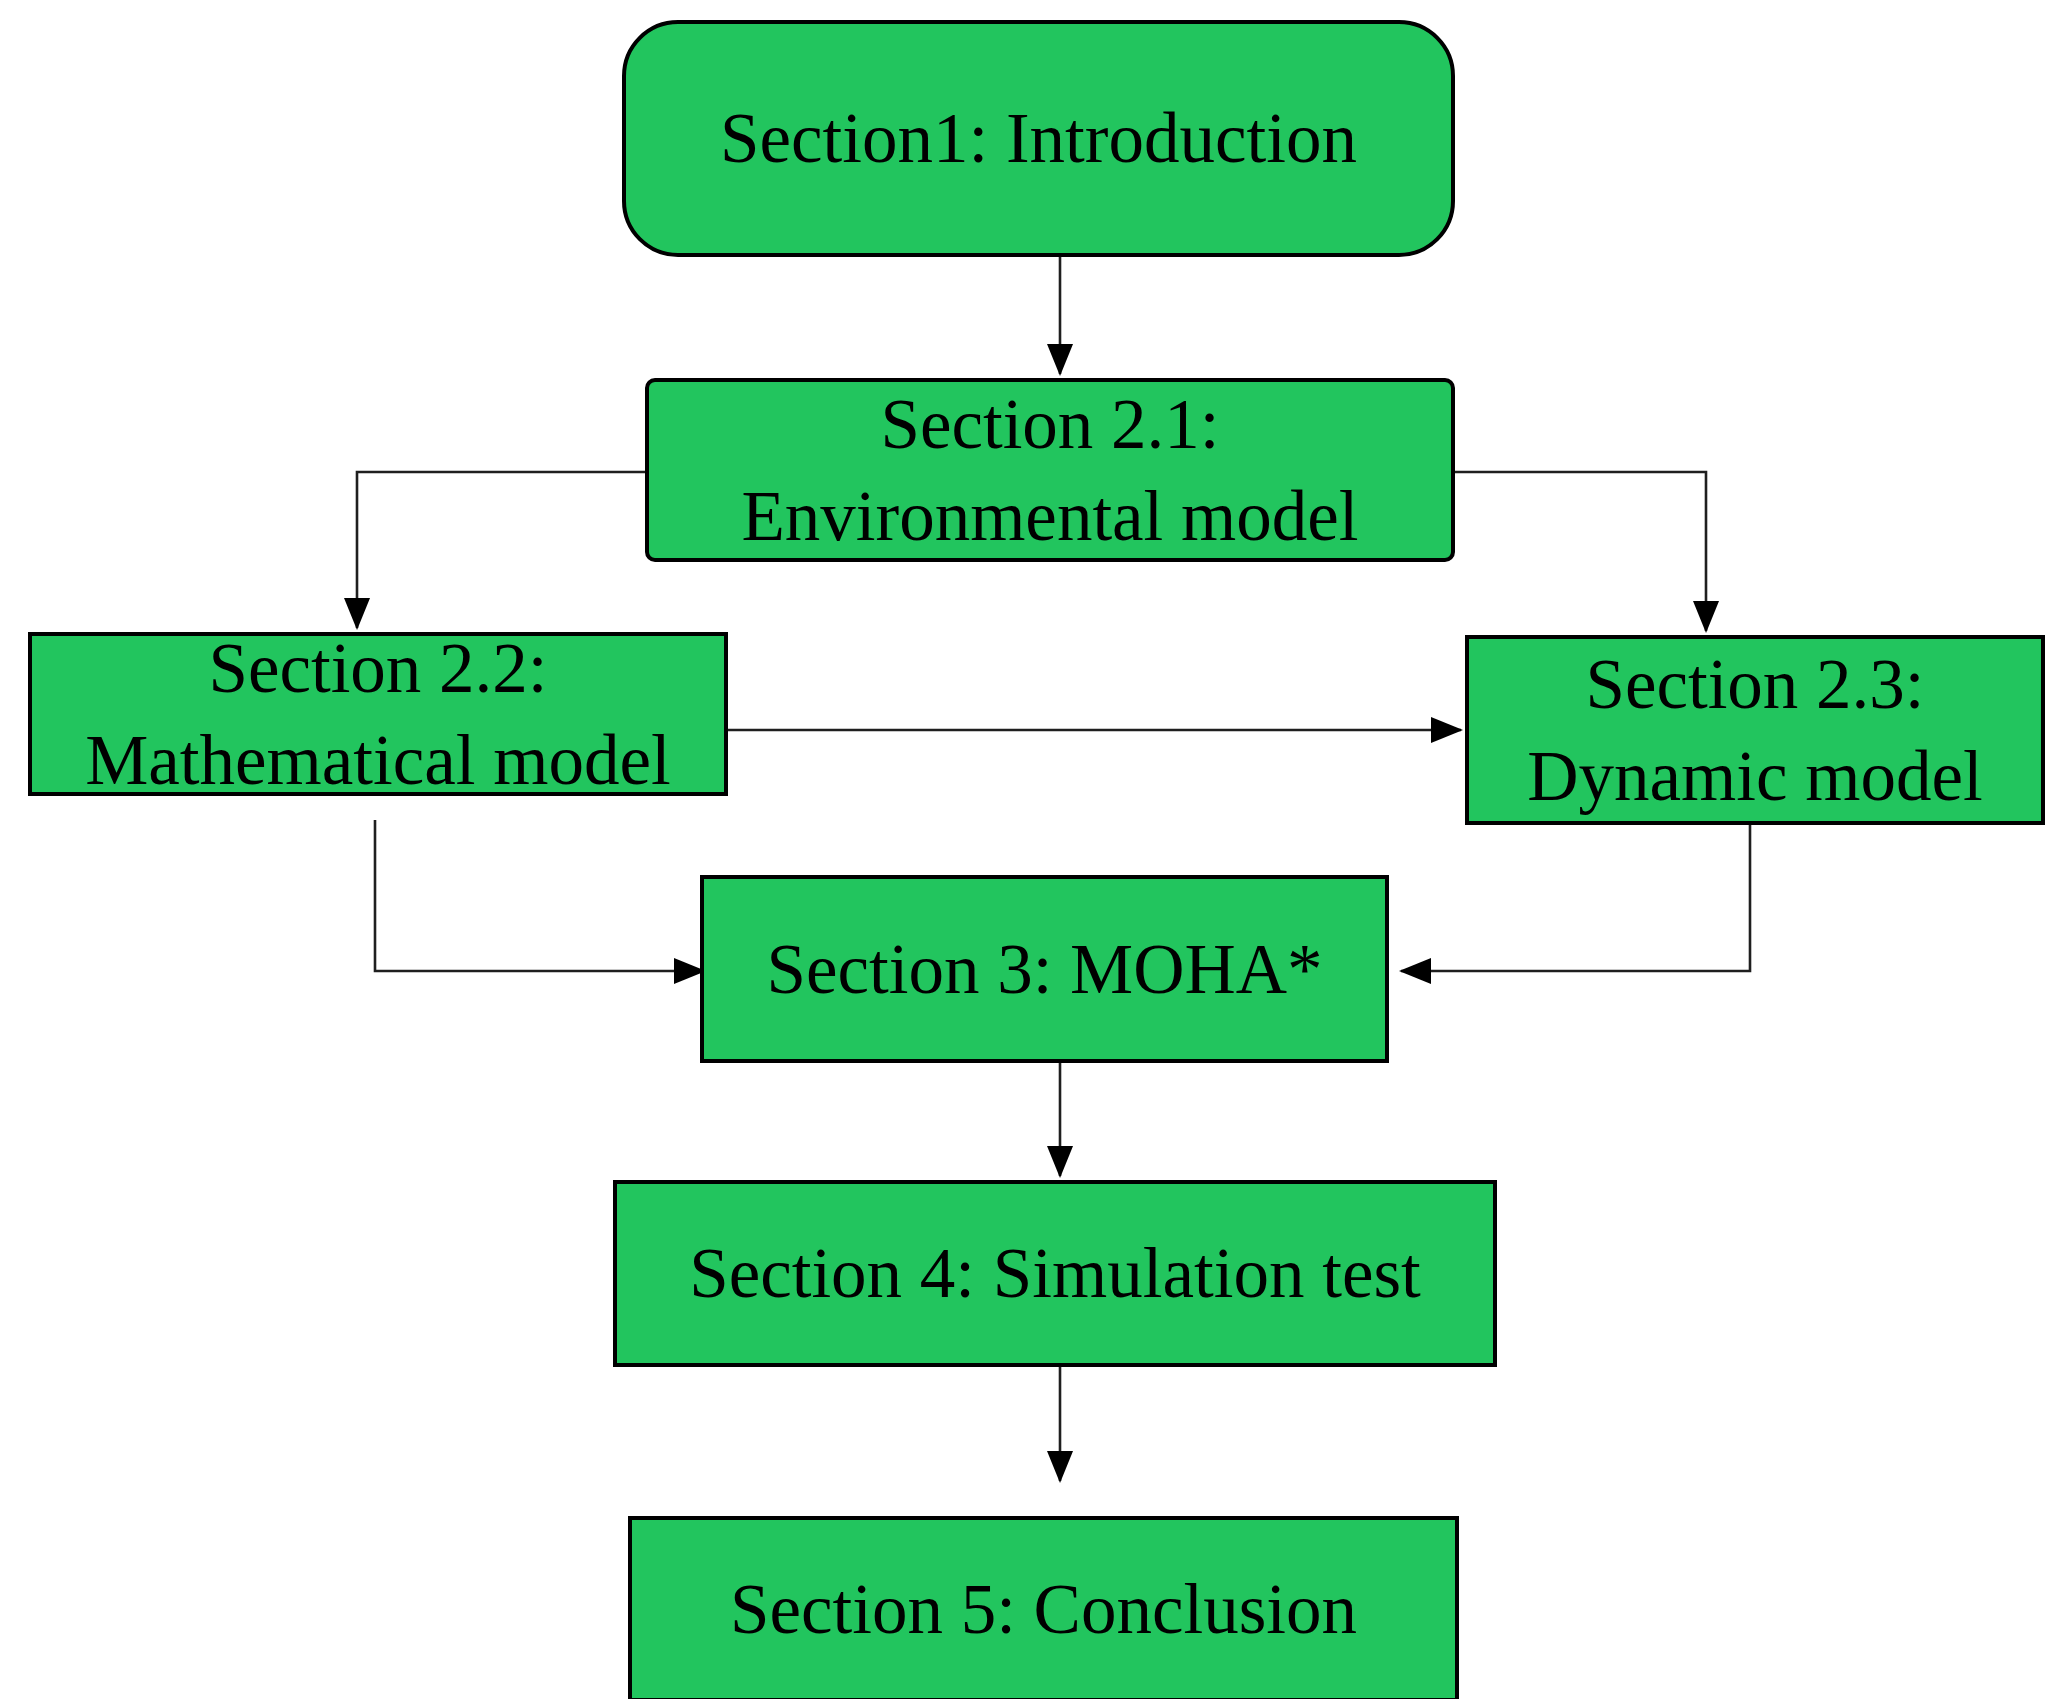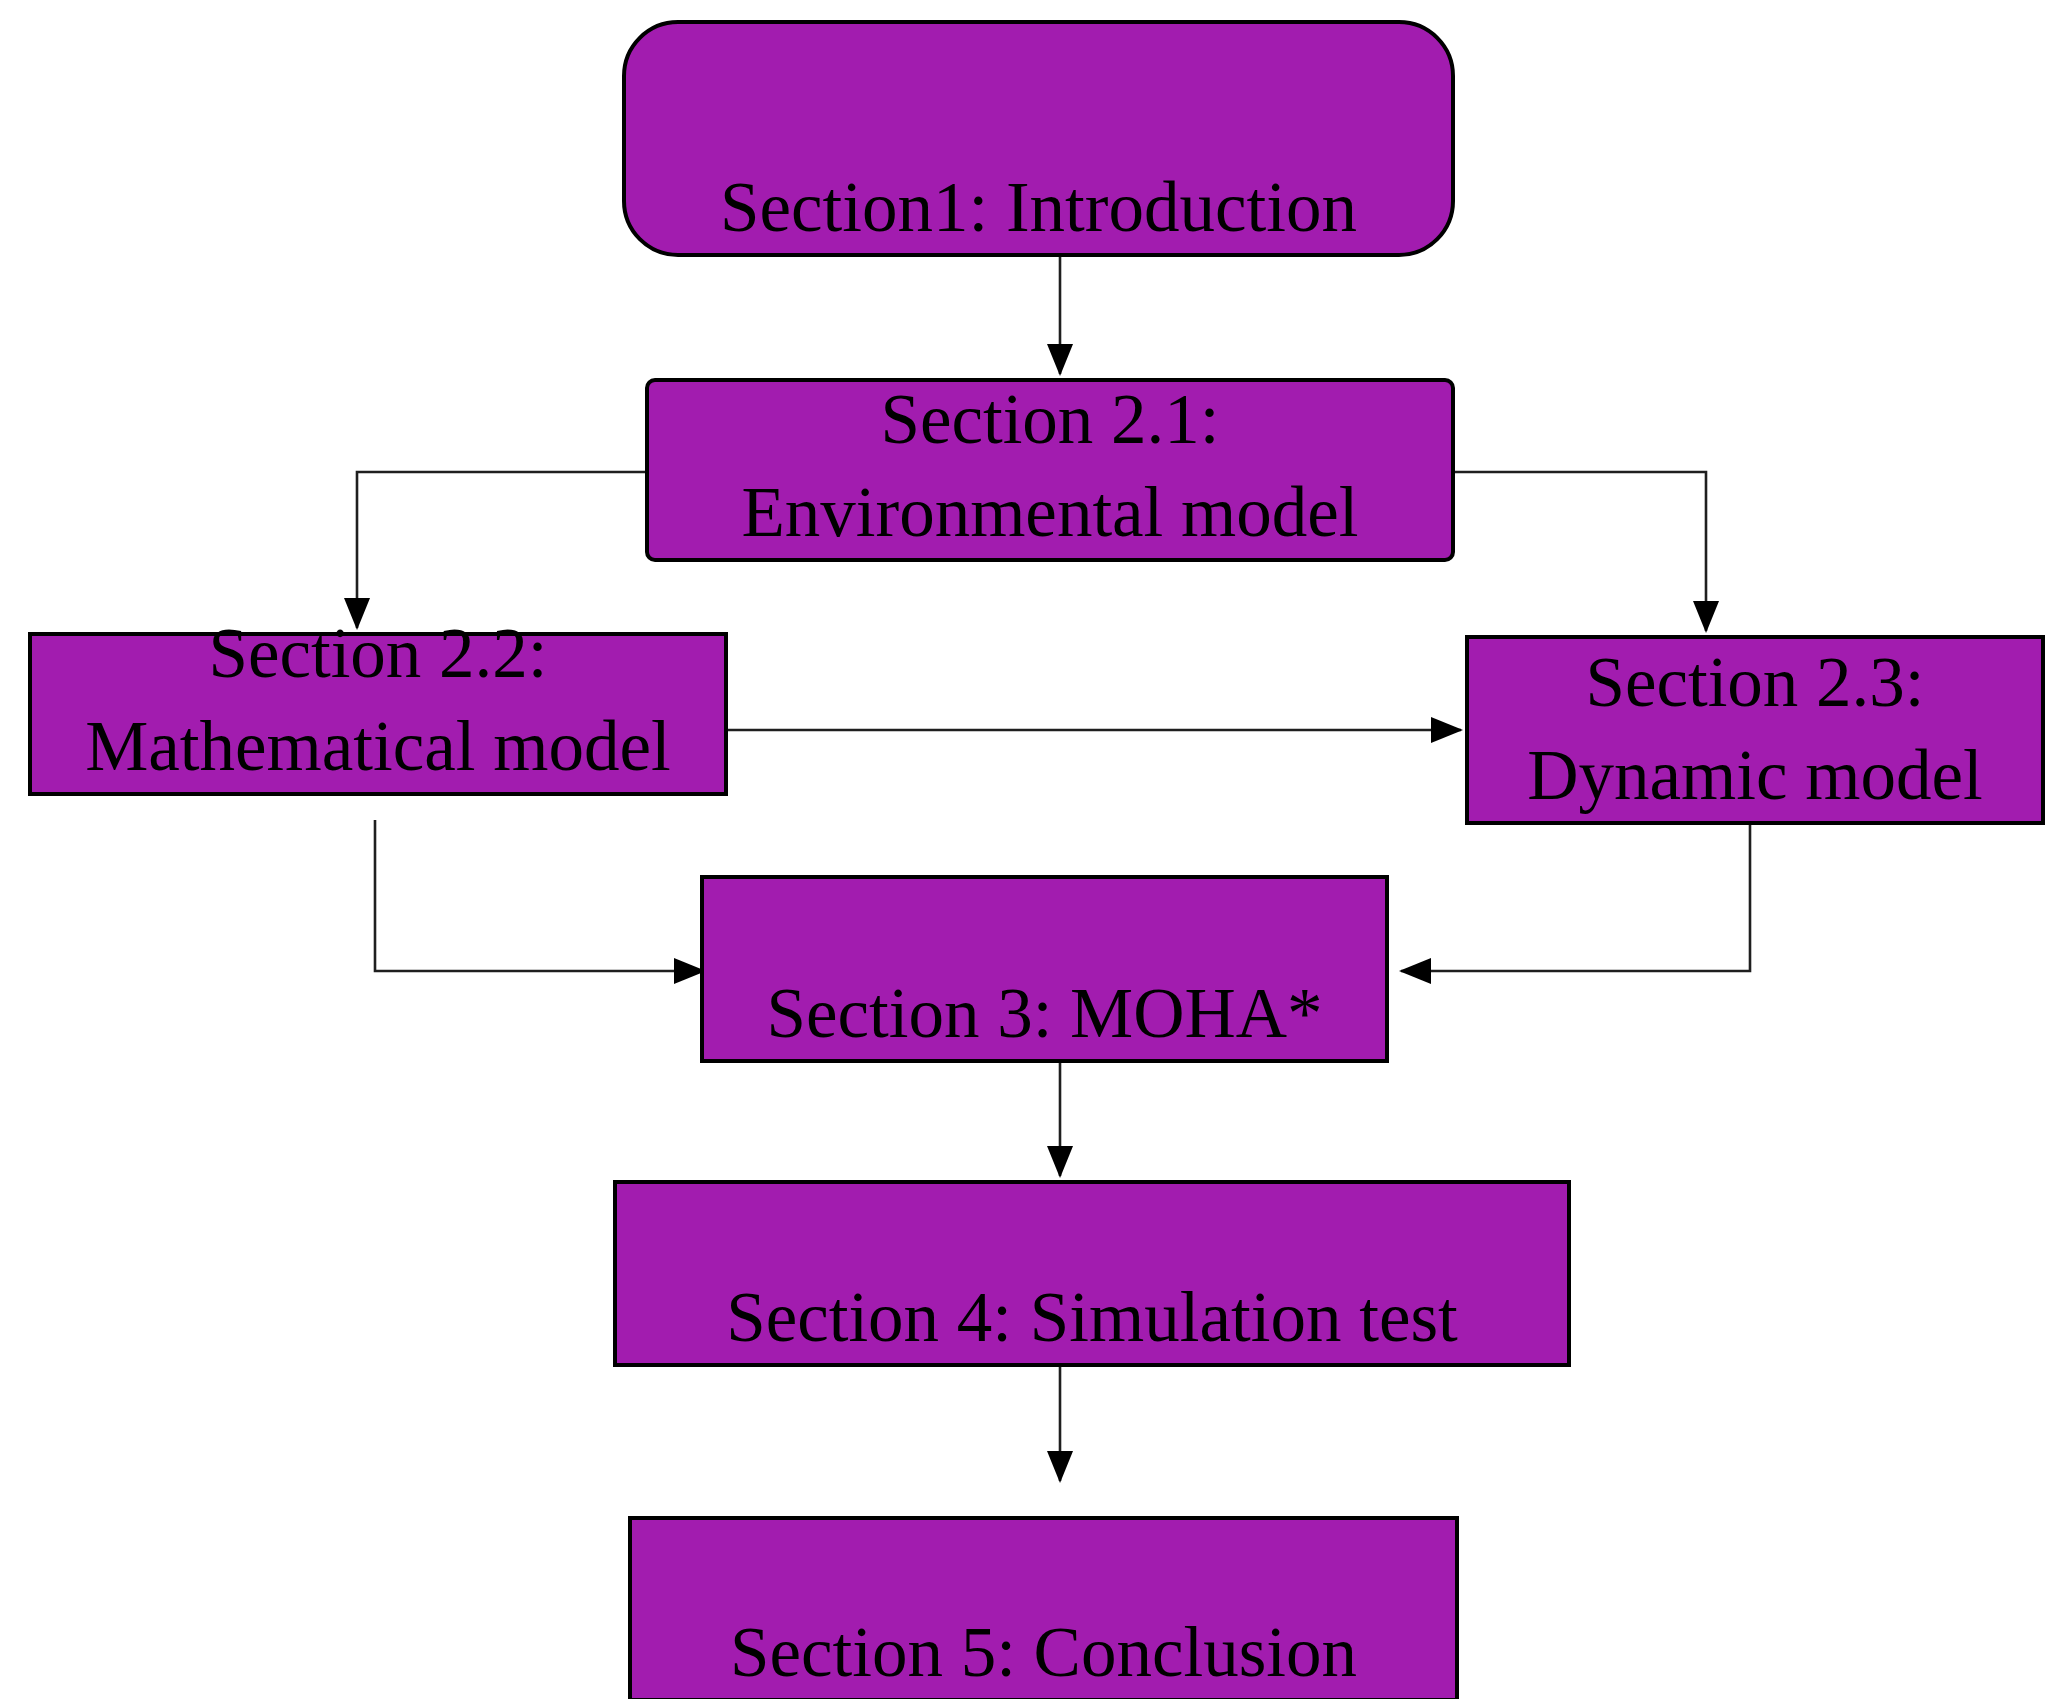--- a/index.html
+++ b/index.html
@@ -26,43 +26,43 @@
   }
   .edge {
     fill: none;
     stroke: #1f1f1f;
     stroke-width: 2.6;
   }
   .node {
     position: absolute;
     box-sizing: border-box;
     border: 4px solid #000000;
-    background: #a21caf;
+    background: #22c55e;
     display: flex;
     flex-direction: column;
     align-items: center;
-    justify-content: flex-end;
+    justify-content: center;
     text-align: center;
     font-size: 71px;
     line-height: 1.3;
     white-space: nowrap;
   }
   .node--rounded {
     border-radius: 56px;
   }
   .node span {
     display: block;
   }
   
   .node--intro { left: 622px;  top: 20px;   width: 833px; height: 237px; }
   .node--s21   { left: 645px;  top: 378px;  width: 810px; height: 184px; border-radius: 10px; }
   .node--s22   { left: 28px;   top: 632px;  width: 700px; height: 164px; }
   .node--s23   { left: 1465px; top: 635px;  width: 580px; height: 190px; }
   .node--s3    { left: 700px;  top: 875px;  width: 689px; height: 188px; }
-  .node--s4    { left: 613px;  top: 1180px; width: 958px; height: 187px; }
+  .node--s4    { left: 613px;  top: 1180px; width: 884px; height: 187px; }
   .node--s5    { left: 628px;  top: 1485px; width: 831px; height: 186px; margin-top: 31px; }
 </style>
 </head>
 <body>
 
 <div class="canvas">
 
   <svg class="edges" viewBox="0 0 2063 1699" xmlns="http://www.w3.org/2000/svg">
     <defs>
       <marker id="arrow" markerUnits="userSpaceOnUse" markerWidth="34" markerHeight="28" refX="30" refY="13" orient="auto">

